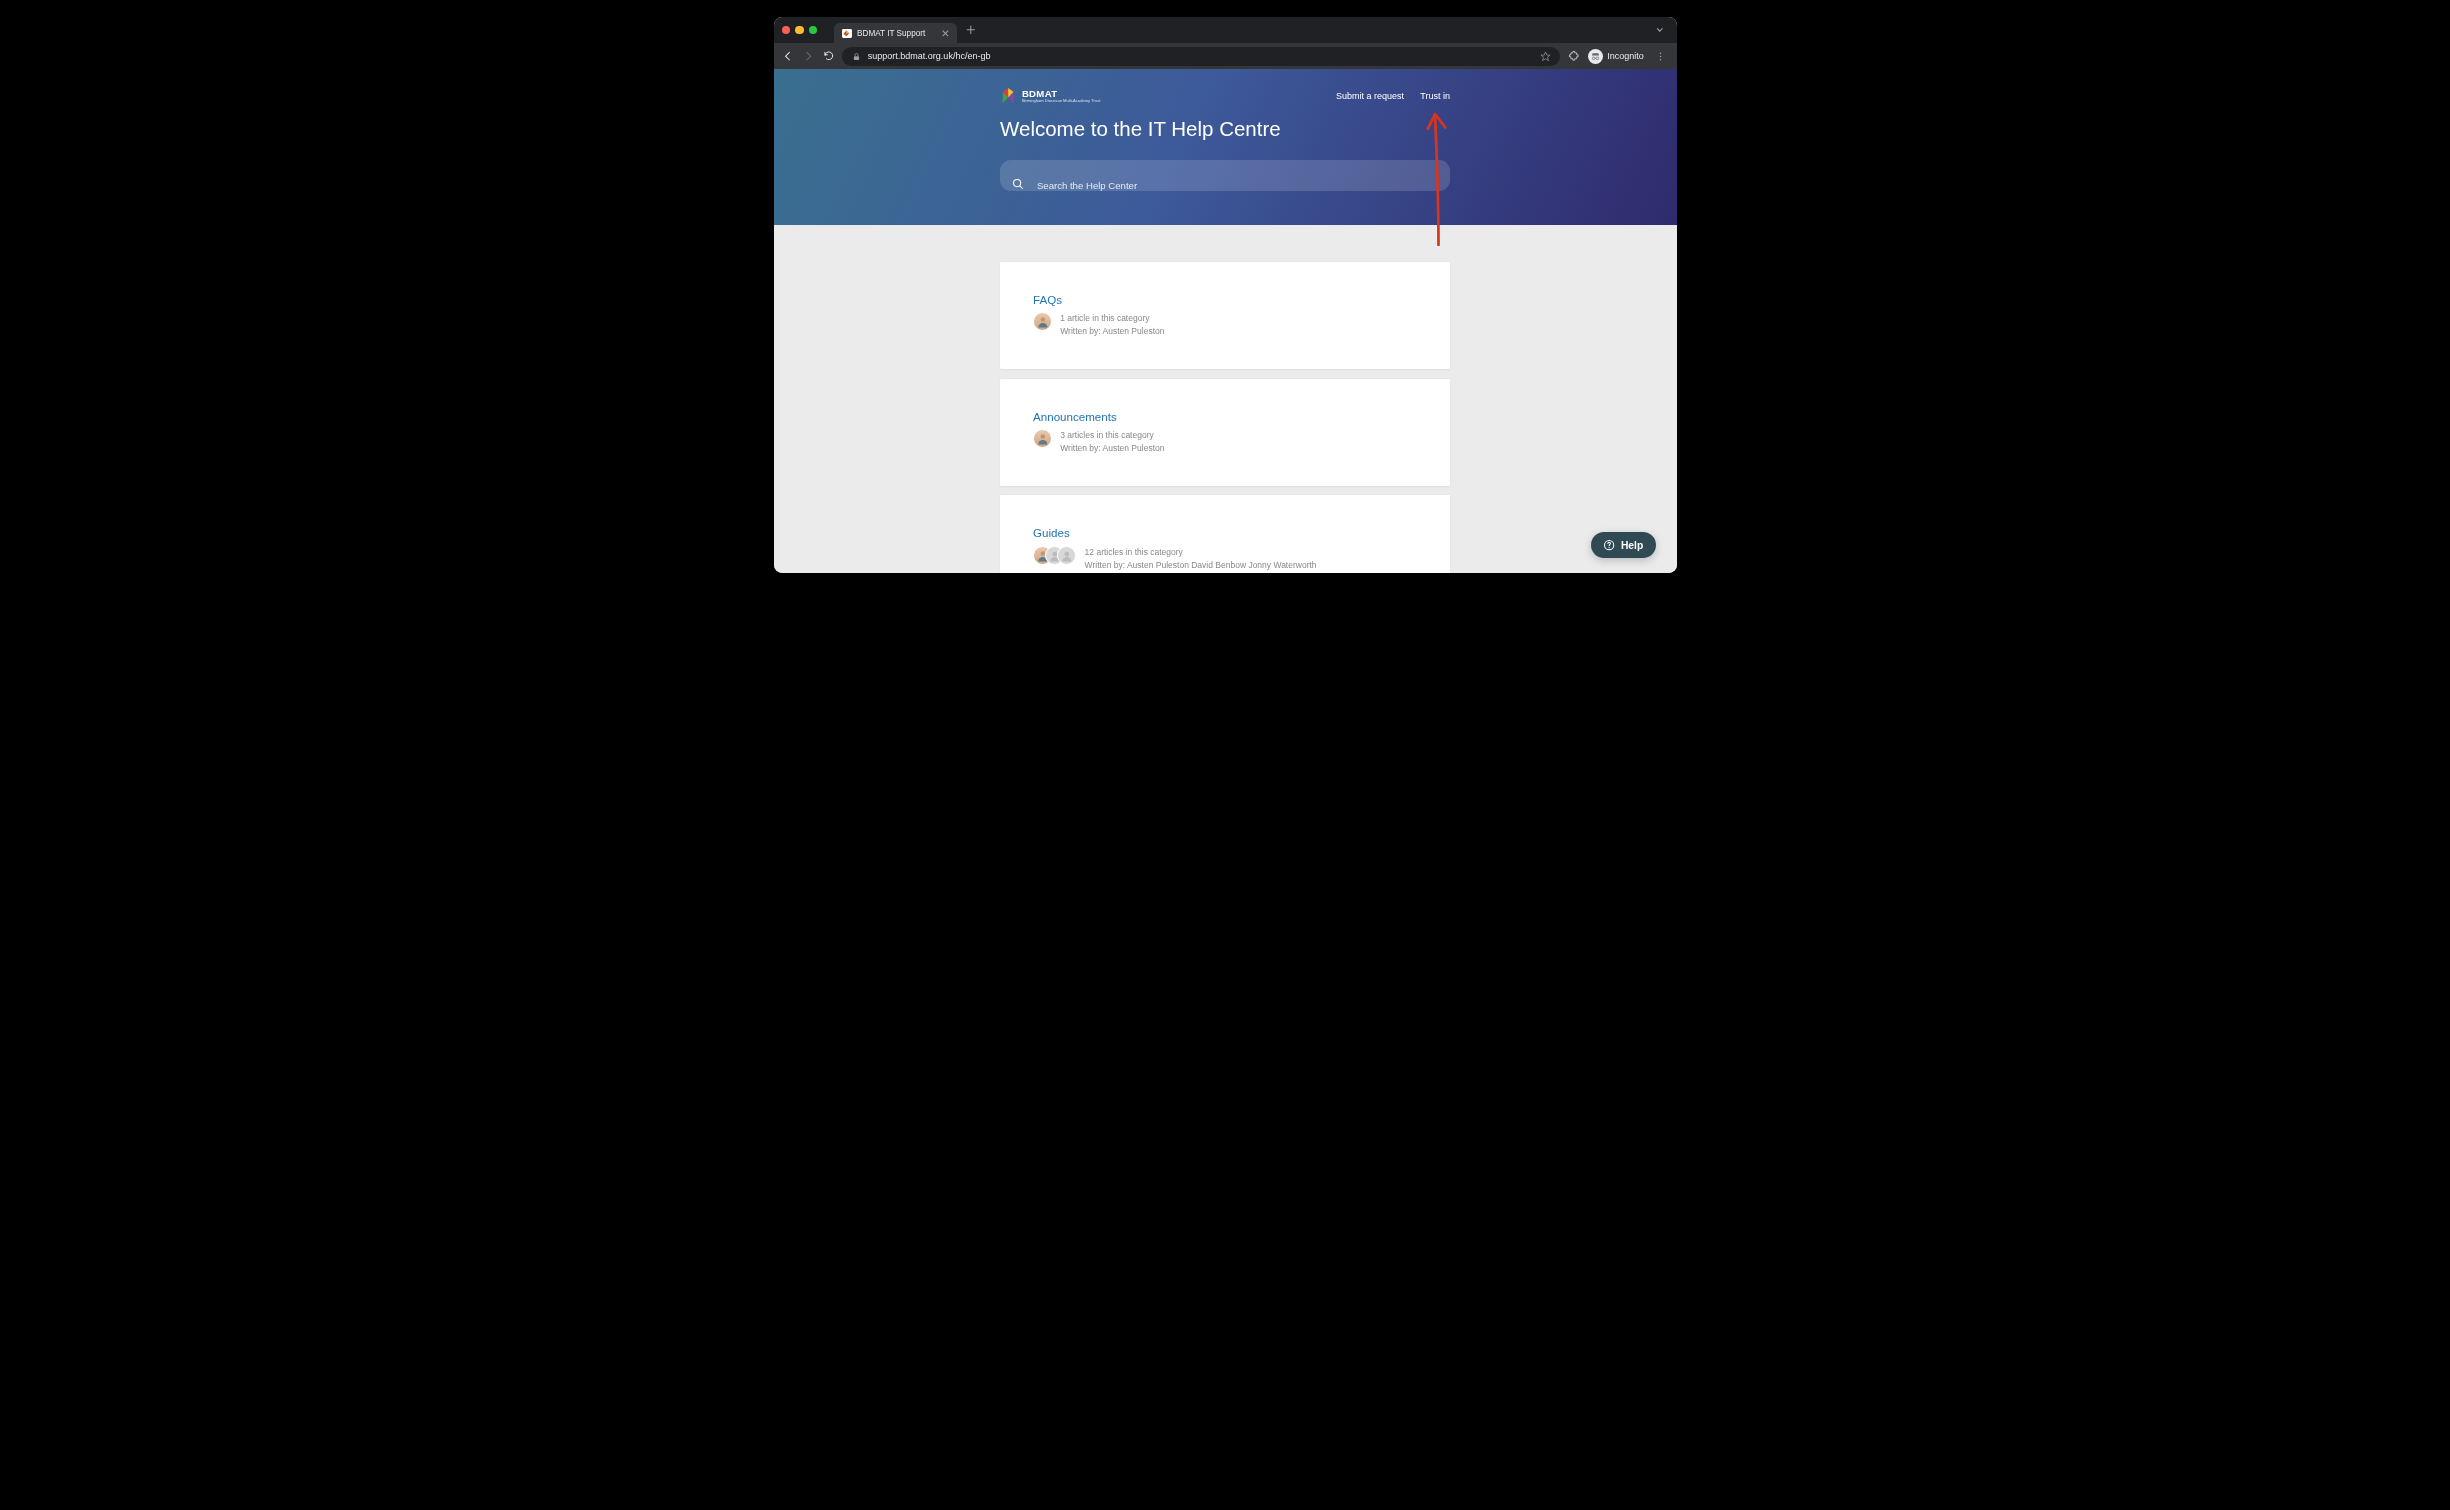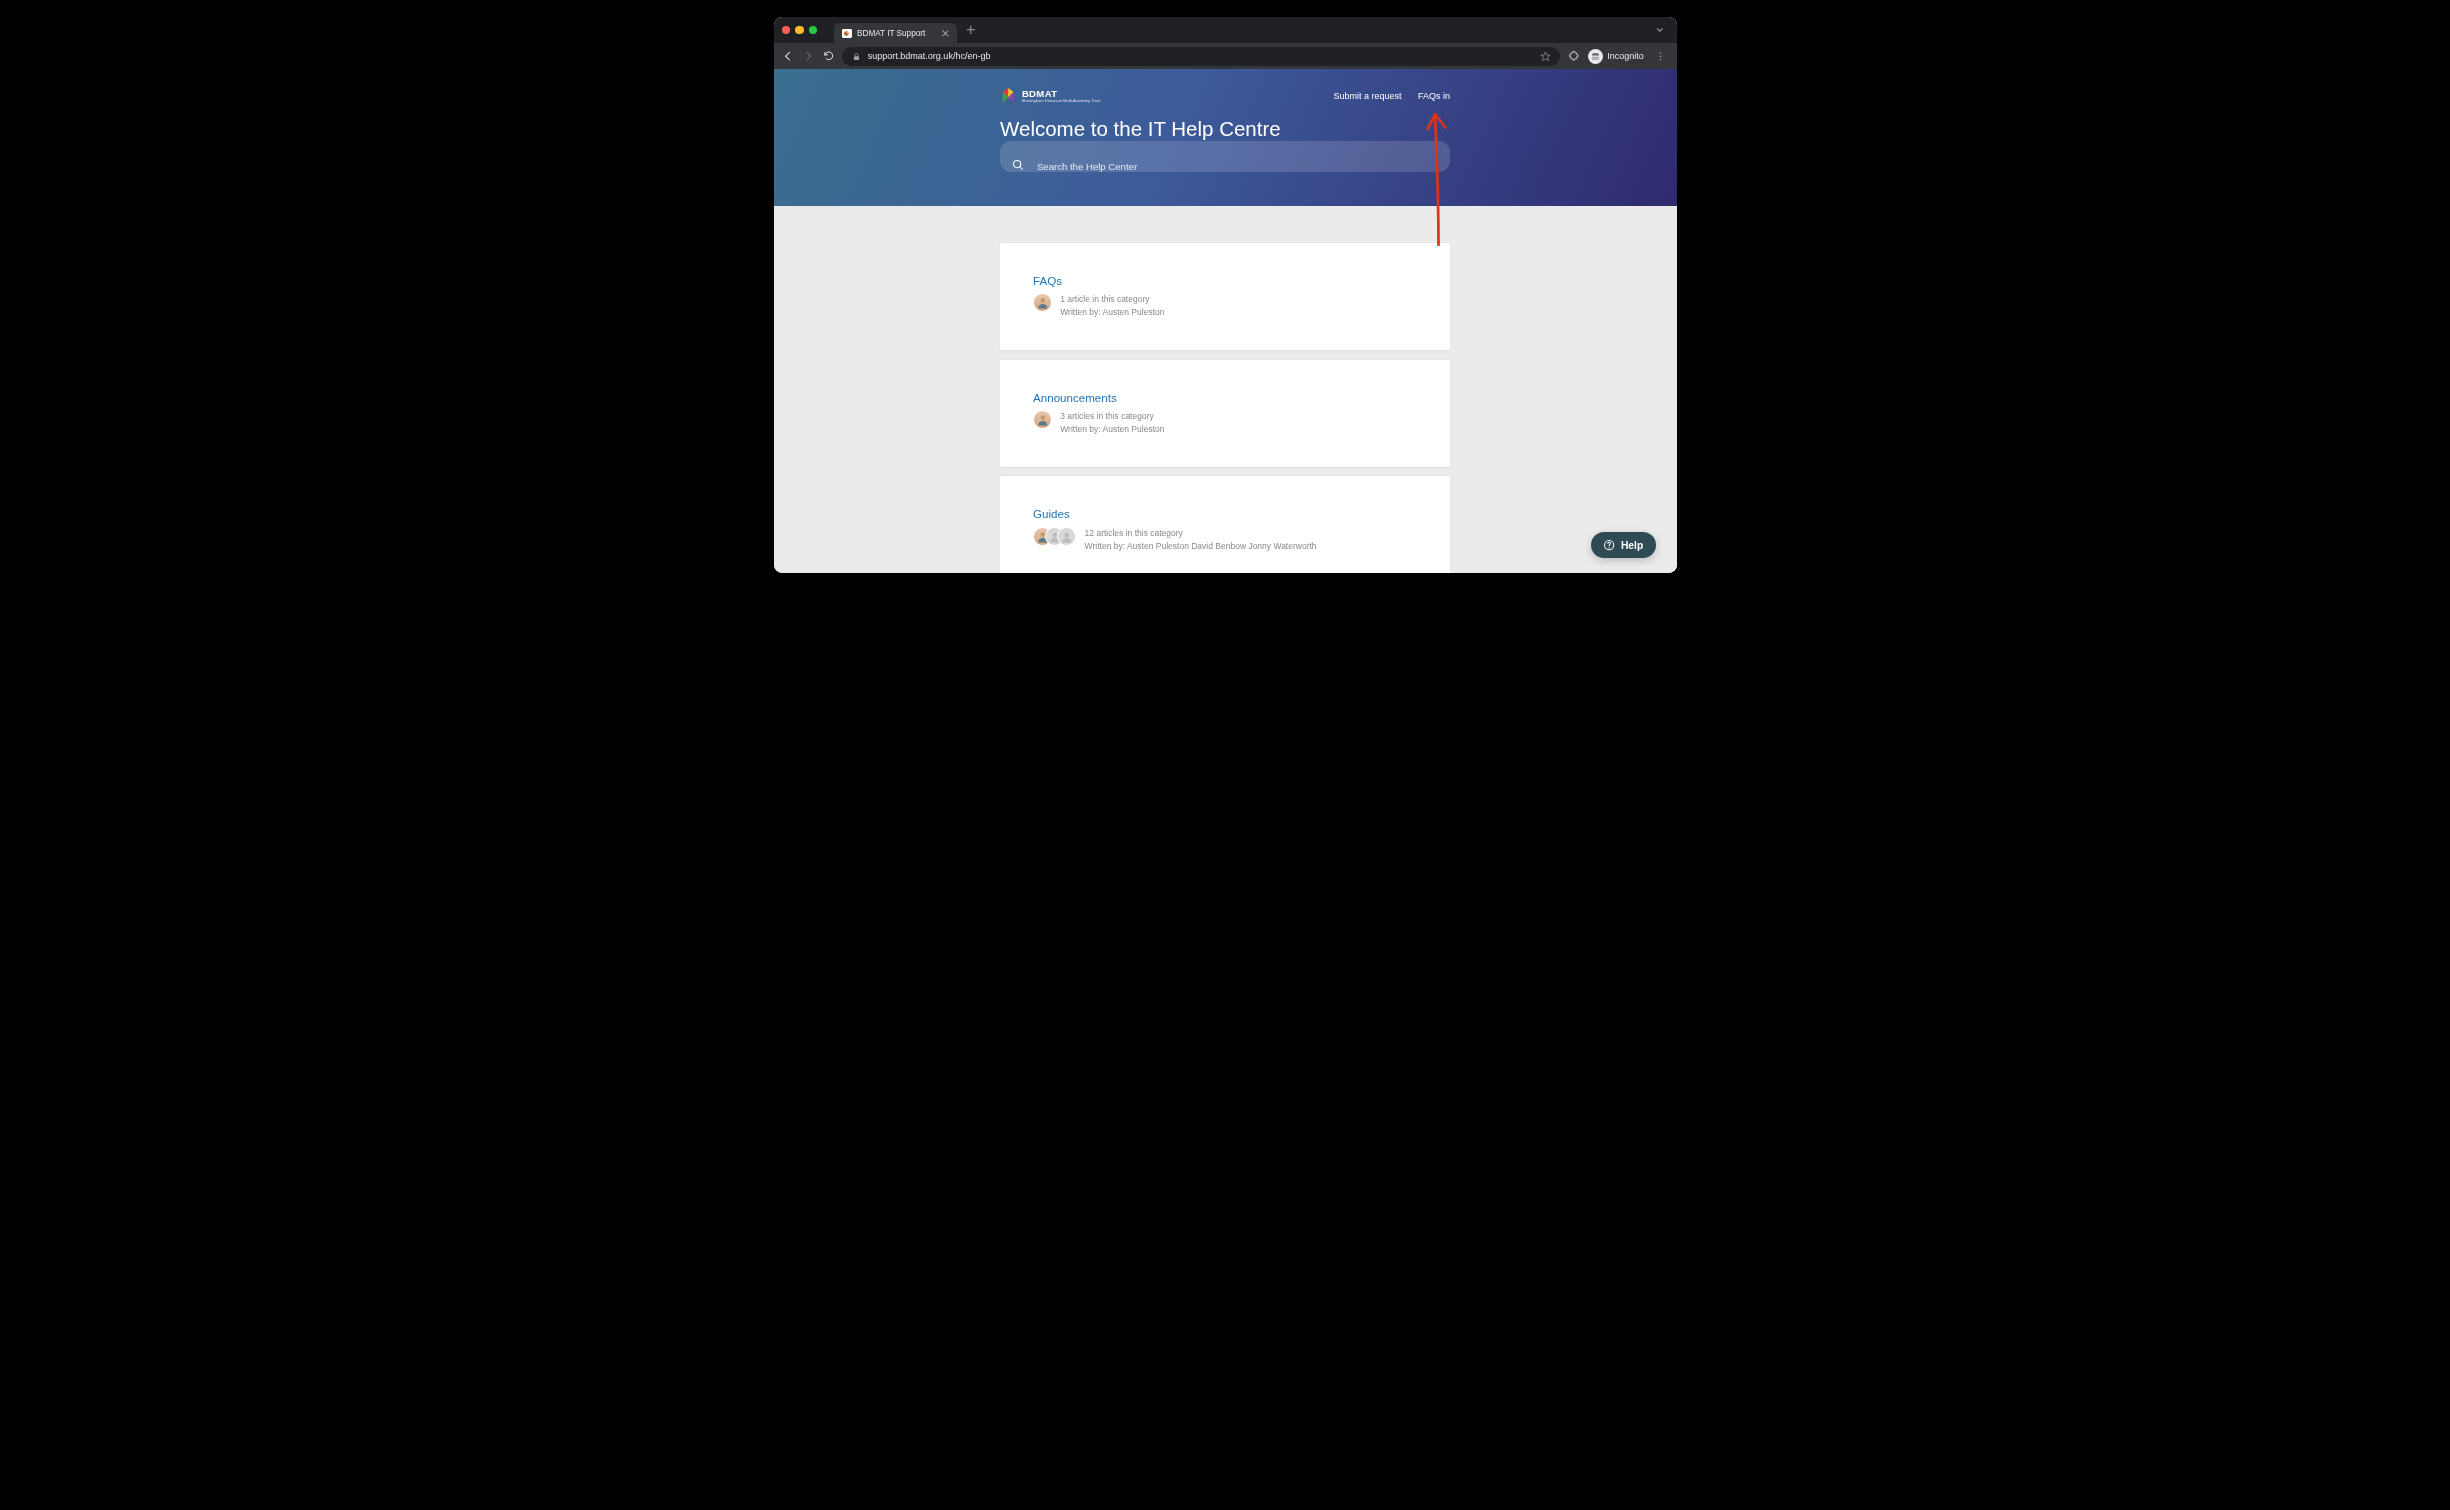--- a/index.html
+++ b/index.html
@@ -41,21 +41,21 @@
 .hero { background: linear-gradient(115deg, #3a6f8f 0%, #3d5a9a 45%, #2f2a6e 100%); padding: 19px 0 34px 0; }
 .container { width: 450px; margin: 0 auto; }
 .hero-top { display: flex; align-items: center; justify-content: space-between; margin-bottom: 12.3px; }
 .logo { display: flex; align-items: center; gap: 5.5px; }
 .logo-mark { width: 16.4px; height: 16.4px; position: relative; }
 .logo-text { color: #fff; }
 .logo-text .t1 { font-size: 9.6px; font-weight: 600; letter-spacing: 0.3px; }
 .logo-text .t2 { font-size: 4.1px; opacity: 0.8; line-height: 1.1; }
 .hero-links { display: flex; gap: 16.4px; }
 .hero-links a { color: #fff; font-size: 9px; text-decoration: none; cursor: pointer; }
-.hero-title { color: #fff; font-size: 20.5px; font-weight: 300; }
+.hero-title { color: #fff; font-size: 20.5px; font-weight: 300; margin-bottom: 19px; }
 .searchbox { background: rgba(255,255,255,0.15); border-radius: 11px; height: 31px; display: flex; align-items: flex-end; padding: 0 12.3px; gap: 12.3px; }
 .searchbox input { background: transparent; border: none; outline: none; color: #fff; font-size: 9.6px; flex: 1; }
 .searchbox input::placeholder { color: rgba(255,255,255,0.85); }
 
 
 .cards { padding: 37px 0 41px 0; }
 .card { background: #fff; border-radius: 1.4px; box-shadow: 0 0.7px 2.1px rgba(0,0,0,0.06); padding: 31px 33px; margin-bottom: 9.6px; }
 .card-title { color: #1f73b7; font-size: 11.6px; font-weight: 400; margin-bottom: 6.8px; cursor: pointer; }
 .card-meta { display: flex; gap: 8.2px; align-items: flex-start; }
 .avatars { display: flex; }
@@ -181,21 +181,21 @@
                     <polygon points="12,14 20,6 20,22" fill="#8e44ad"></polygon>
                   </svg>
               </div>
               <div class="logo-text">
                 <div class="t1">BDMAT</div>
                 <div class="t2">Birmingham Diocesan Multi-Academy Trust</div>
               </div>
             </div>
             <div class="hero-links">
               <a>Submit a request</a>
-              <a>FAQs in</a>
+              <a>Trust in</a>
             </div>
           </div>
           <h1 class="hero-title">Welcome to the IT Help Centre</h1>
           <div class="searchbox">
             <span>
               <svg width="12.3" height="12.3" viewBox="0 0 24 24">
                   <circle cx="10" cy="10" r="7" stroke="#fff" stroke-width="2" fill="none"></circle>
                   <path d="M15 15 L21 21" stroke="#fff" stroke-width="2"></path>
                 </svg>
             </span>

